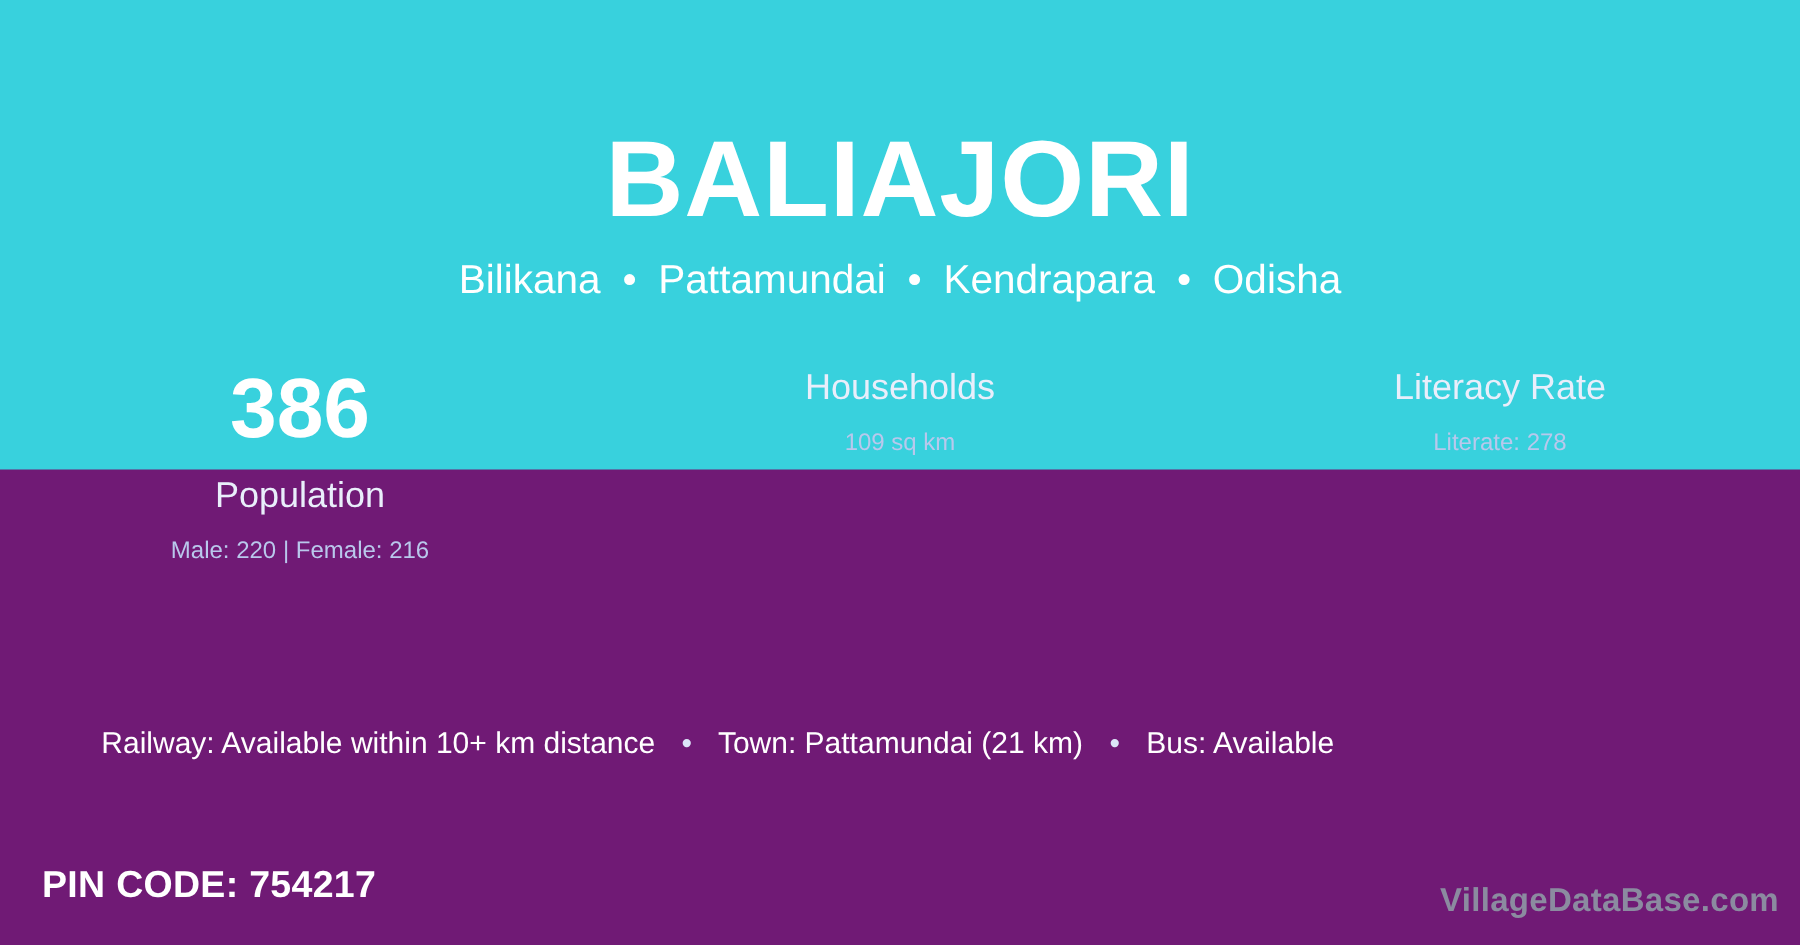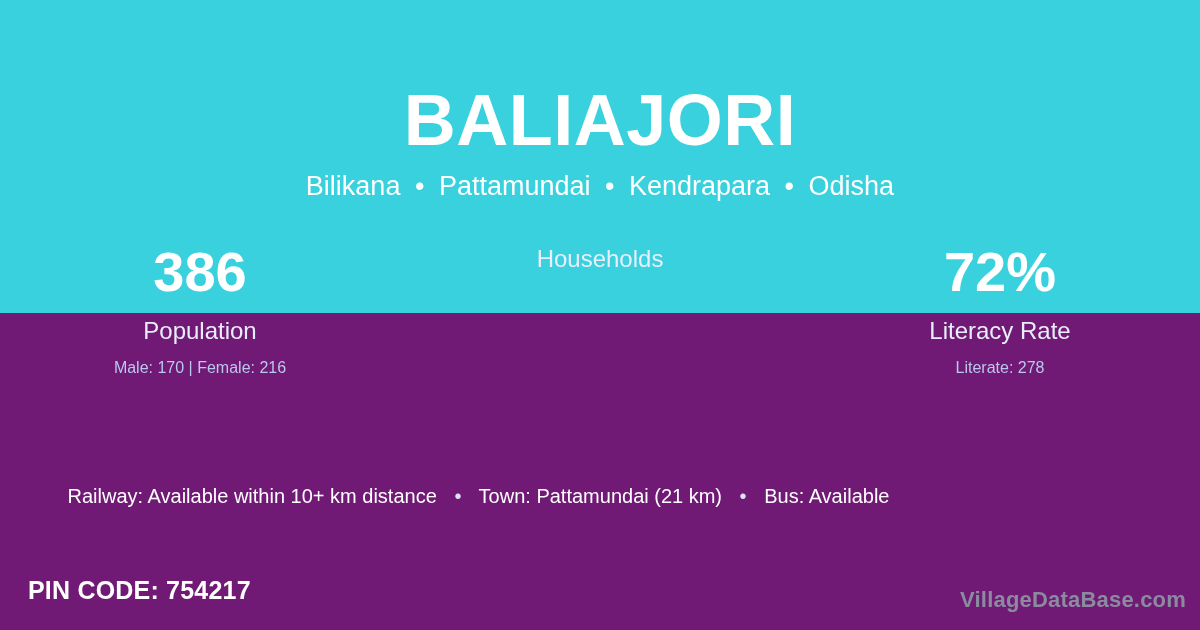--- a/index.html
+++ b/index.html
@@ -163,29 +163,29 @@
       <span class="subtitle-sep">•</span>
       <span>Odisha</span>
     </div>
   </div>
 
   <div class="stats">
 
     <div class="stat">
       <span class="stat-value">386</span>
       <span class="stat-label">Population</span>
-      <span class="stat-sub">Male: 170 | Female: 216</span>
+      <span class="stat-sub">Male: 220 | Female: 216</span>
     </div>
 
     <div class="stat">
       <span class="stat-label">Households</span>
+      <span class="stat-sub">109 sq km</span>
     </div>
 
     <div class="stat">
-      <span class="stat-value">72%</span>
       <span class="stat-label">Literacy Rate</span>
       <span class="stat-sub">Literate: 278</span>
     </div>
 
   </div>
 
   <div class="facilities">
     <span>Railway: Available within 10+ km distance</span>
     <span class="facilities-sep">•</span>
     <span>Town: Pattamundai (21 km)</span>

